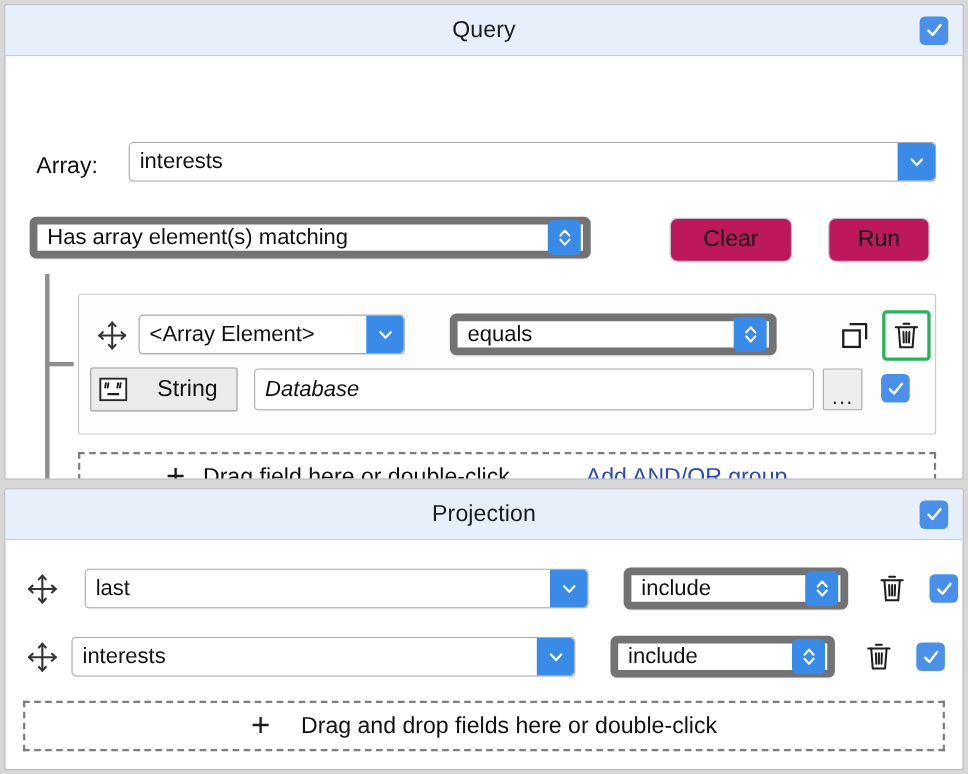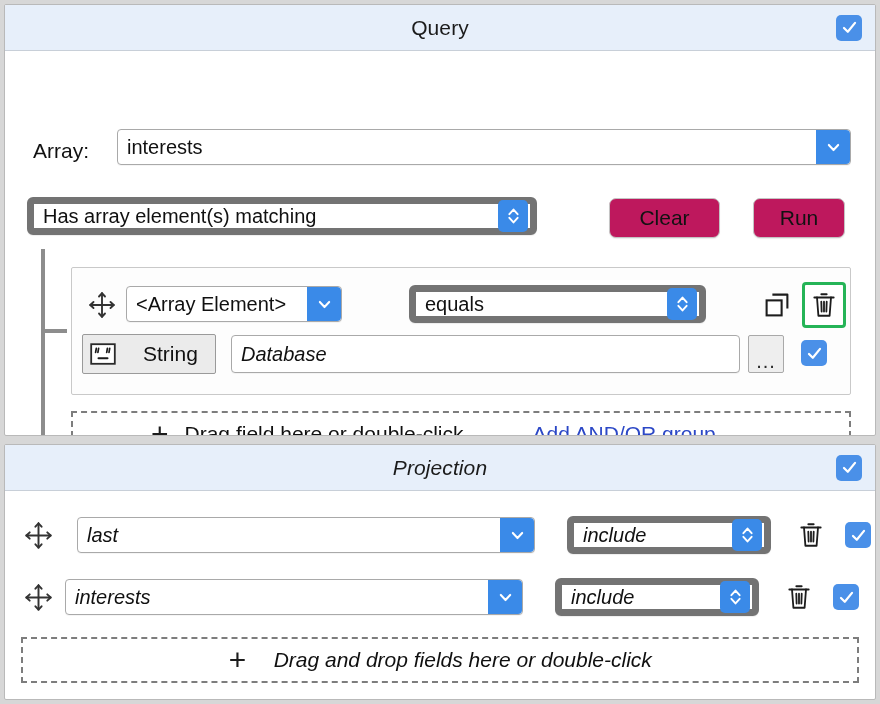--- a/index.html
+++ b/index.html
@@ -13,21 +13,21 @@
 
   
   .panel {
     position: absolute;
     background: #ffffff;
     border: 1px solid #b9b9b9;
     border-radius: 2px;
     overflow: hidden;
   }
   #query-panel      { left: 4px;  top: 4px;   width: 872px; height: 432px; }
-  #projection-panel { left: 4px;  top: 444px; width: 872px; height: 256px; font-style: italic; }
+  #projection-panel { left: 4px;  top: 444px; width: 872px; height: 256px; }
 
   .panel-header {
     position: relative;
     height: 46px;
     background: #e7effa;
     border-bottom: 1px solid #c8cfd8;
     display: flex;
     align-items: center;
     justify-content: center;
   }
@@ -240,21 +240,21 @@
       <span class="icon" style="position:absolute;left:12px;top:19px;width:36px;height:36px;">
         <svg width="30" height="30" viewBox="0 0 24 24" fill="none" stroke="#333333" stroke-width="1.5" stroke-linecap="round" stroke-linejoin="round">
           <path d="M12 2.6 L12 21.4 M2.6 12 L21.4 12"></path>
           <path d="M12 2.6 L9.6 5.2 M12 2.6 L14.4 5.2"></path>
           <path d="M12 21.4 L9.6 18.8 M12 21.4 L14.4 18.8"></path>
           <path d="M2.6 12 L5.2 9.6 M2.6 12 L5.2 14.4"></path>
           <path d="M21.4 12 L18.8 9.6 M21.4 12 L18.8 14.4"></path>
         </svg>
       </span>
 
-      <div class="combo" style="position:absolute;left:54px;top:18px;width:216px;">
+      <div class="combo" style="position:absolute;left:54px;top:18px;width:242px;">
         <span class="val">&lt;Array Element&gt;</span>
         <span class="dropbtn">
           <svg viewBox="0 0 20 20">
               <path d="M4.5 7 L10 13 L15.5 7" fill="none" stroke="#ffffff" stroke-width="2.4" stroke-linecap="round" stroke-linejoin="round"></path>
             </svg>
         </span>
       </div>
 
       <div class="popup" style="position:absolute;left:337px;top:17px;width:297px;">
         <span class="val">equals</span>

